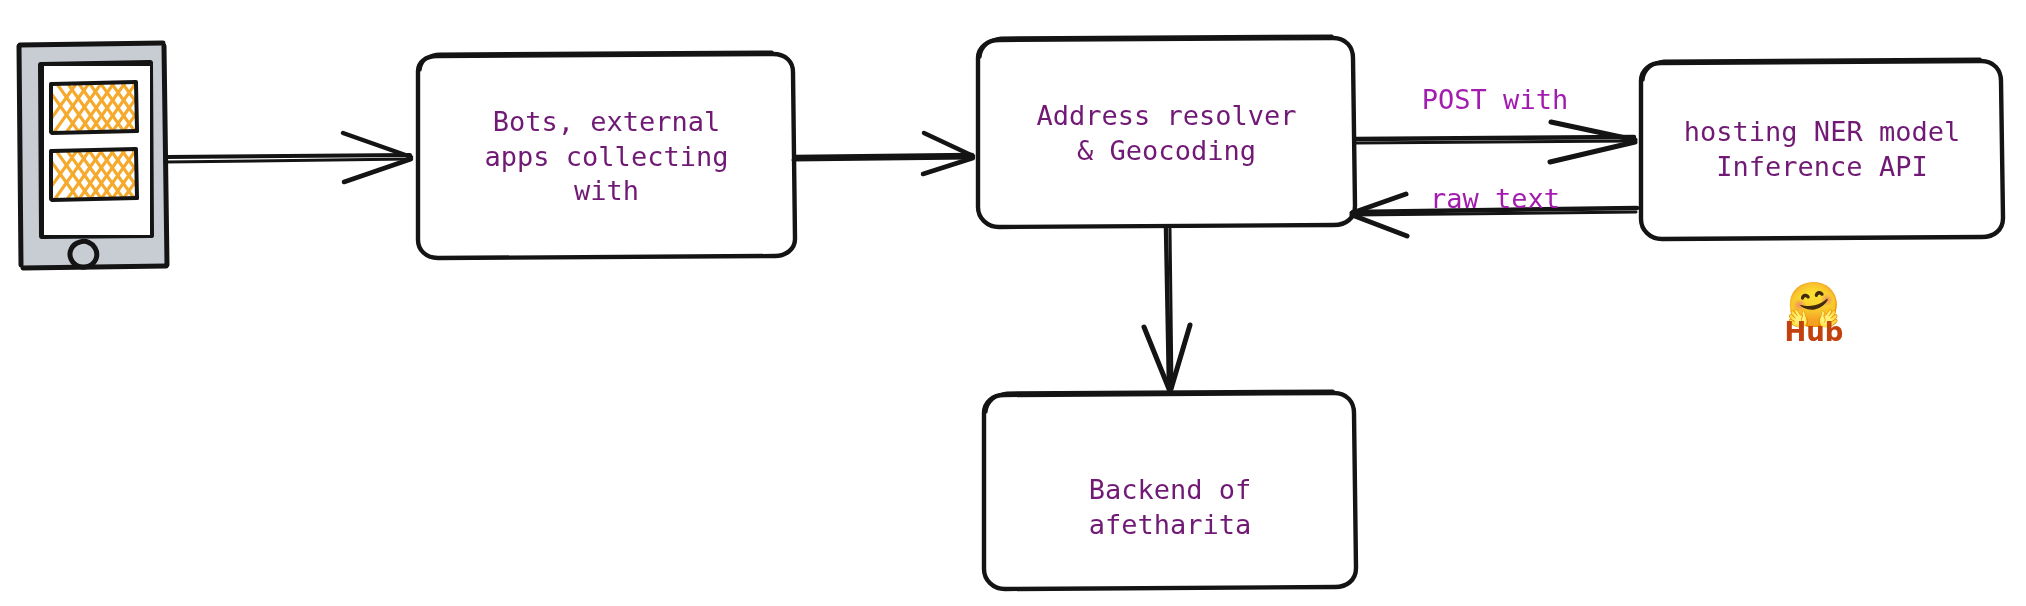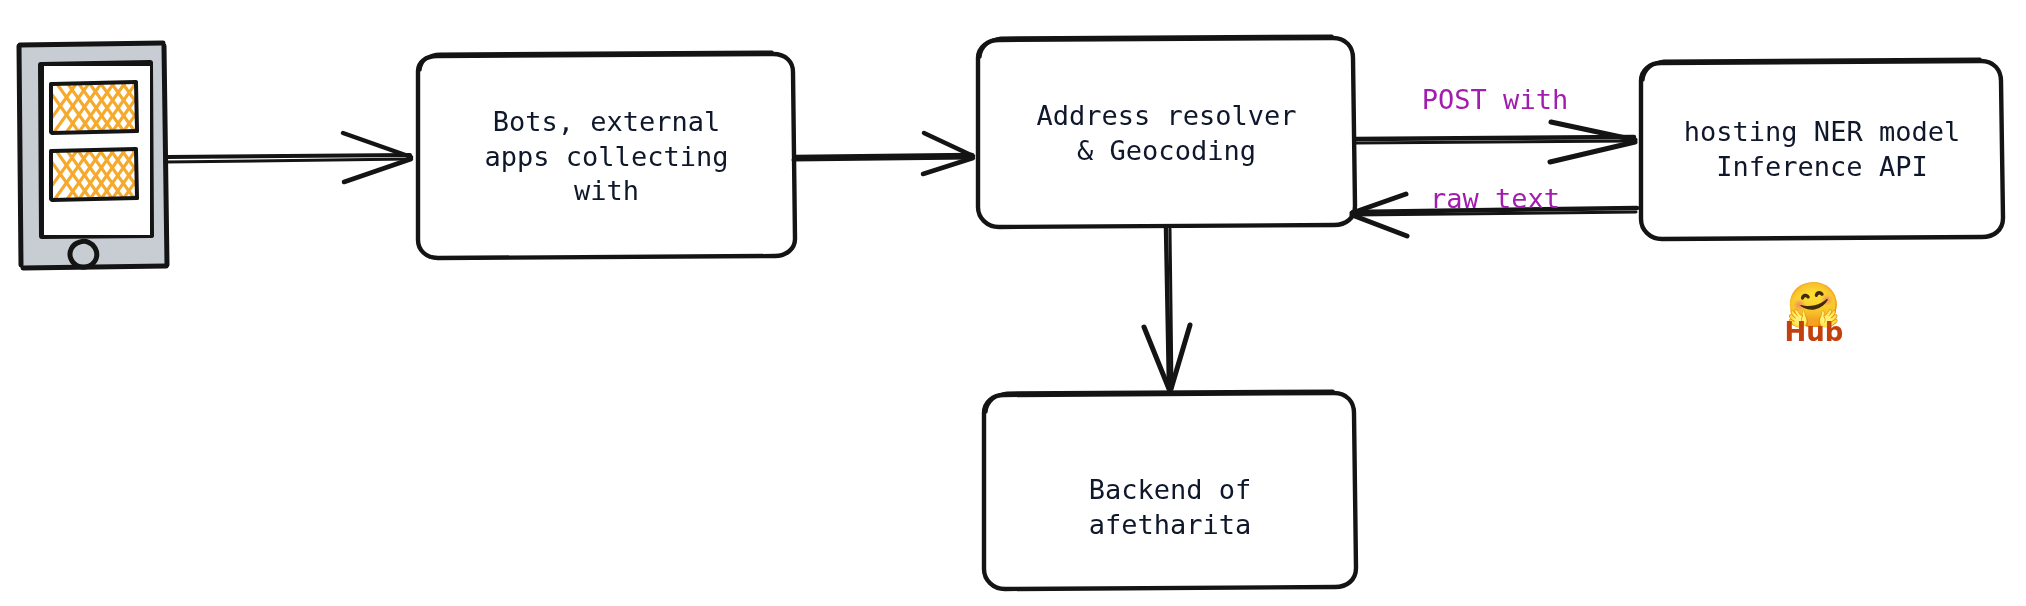--- a/index.html
+++ b/index.html
@@ -27,21 +27,21 @@
   .node-label {
     position: absolute;
     display: flex;
     flex-direction: column;
     align-items: center;
     justify-content: center;
     text-align: center;
     font-family: "DejaVu Sans Mono", monospace;
     font-size: 27px;
     line-height: 1.28;
-    color: #0f172a;
+    color: #701a75;
     letter-spacing: 0px;
     white-space: pre;
     pointer-events: none;
   }
   .edge-label {
     position: absolute;
     font-family: "DejaVu Sans Mono", monospace;
     font-size: 27px;
     line-height: 1.22;
     color: #a21caf;

